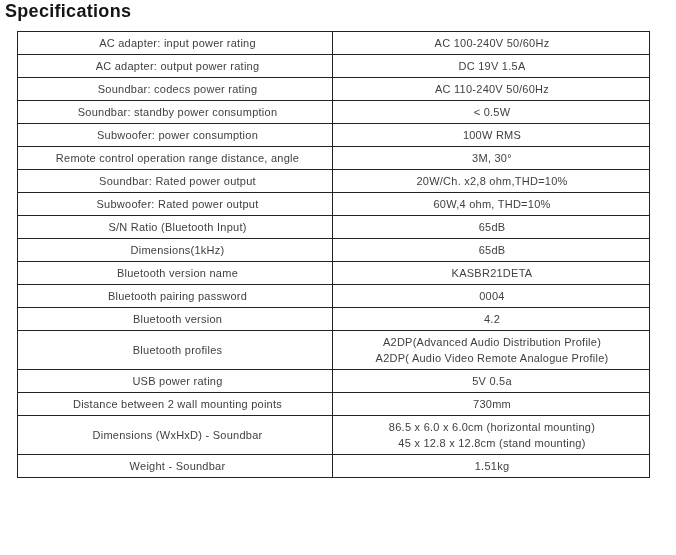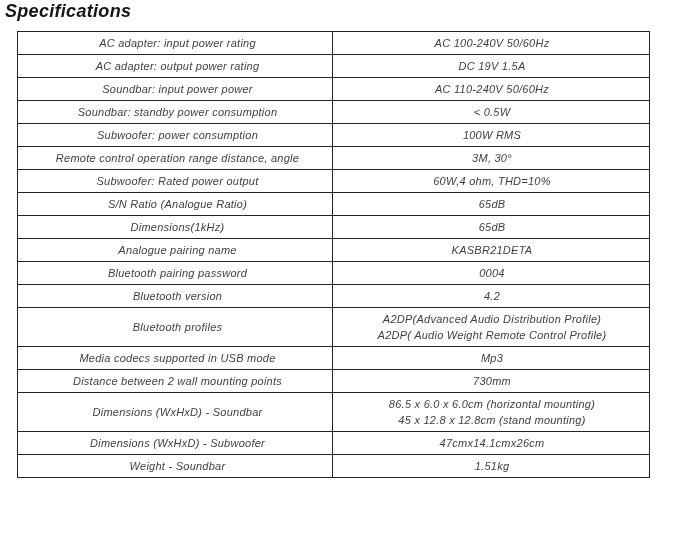--- a/index.html
+++ b/index.html
@@ -9,21 +9,20 @@
     background: #ffffff;
     width: 676px;
     height: 555px;
     font-family: "Liberation Sans", sans-serif;
     overflow: hidden;
   }
   .page {
     width: 676px;
     height: 555px;
     position: relative;
-    font-style: italic;
   }
   .title {
     font-size: 18px;
     font-weight: bold;
     color: #151515;
     letter-spacing: 0.3px;
     margin: 0;
     padding: 1px 0 0 5px;
     line-height: 21px;
   }
@@ -70,21 +69,21 @@
             <div>AC 100-240V 50/60Hz</div>
           </td>
         </tr>
         <tr>
           <td class="label-cell">AC adapter: output power rating</td>
           <td class="value-cell">
             <div>DC 19V 1.5A</div>
           </td>
         </tr>
         <tr>
-          <td class="label-cell">Soundbar: input power power</td>
+          <td class="label-cell">Soundbar: codecs power rating</td>
           <td class="value-cell">
             <div>AC 110-240V 50/60Hz</div>
           </td>
         </tr>
         <tr>
           <td class="label-cell">Soundbar: standby power consumption</td>
           <td class="value-cell">
             <div>&lt; 0.5W</div>
           </td>
         </tr>
@@ -94,88 +93,88 @@
             <div>100W RMS</div>
           </td>
         </tr>
         <tr>
           <td class="label-cell">Remote control operation range distance, angle</td>
           <td class="value-cell">
             <div>3M, 30°</div>
           </td>
         </tr>
         <tr>
+          <td class="label-cell">Soundbar: Rated power output</td>
+          <td class="value-cell">
+            <div>20W/Ch. x2,8 ohm,THD=10%</div>
+          </td>
+        </tr>
+        <tr>
           <td class="label-cell">Subwoofer: Rated power output</td>
           <td class="value-cell">
             <div>60W,4 ohm, THD=10%</div>
           </td>
         </tr>
         <tr>
-          <td class="label-cell">S/N Ratio (Analogue Ratio)</td>
+          <td class="label-cell">S/N Ratio (Bluetooth Input)</td>
           <td class="value-cell">
             <div>65dB</div>
           </td>
         </tr>
         <tr>
           <td class="label-cell">Dimensions(1kHz)</td>
           <td class="value-cell">
             <div>65dB</div>
           </td>
         </tr>
         <tr>
-          <td class="label-cell">Analogue pairing name</td>
+          <td class="label-cell">Bluetooth version name</td>
           <td class="value-cell">
             <div>KASBR21DETA</div>
           </td>
         </tr>
         <tr>
           <td class="label-cell">Bluetooth pairing password</td>
           <td class="value-cell">
             <div>0004</div>
           </td>
         </tr>
         <tr>
           <td class="label-cell">Bluetooth version</td>
           <td class="value-cell">
             <div>4.2</div>
           </td>
         </tr>
         <tr>
           <td class="label-cell">Bluetooth profiles</td>
           <td class="value-cell">
             <div>A2DP(Advanced Audio Distribution Profile)</div>
-            <div>A2DP( Audio Weight Remote Control Profile)</div>
+            <div>A2DP( Audio Video Remote Analogue Profile)</div>
           </td>
         </tr>
         <tr>
-          <td class="label-cell">Media codecs supported in USB mode</td>
+          <td class="label-cell">USB power rating</td>
           <td class="value-cell">
-            <div>Mp3</div>
+            <div>5V 0.5a</div>
           </td>
         </tr>
         <tr>
           <td class="label-cell">Distance between 2 wall mounting points</td>
           <td class="value-cell">
             <div>730mm</div>
           </td>
         </tr>
         <tr>
           <td class="label-cell">Dimensions (WxHxD) - Soundbar</td>
           <td class="value-cell">
             <div>86.5 x 6.0 x 6.0cm (horizontal mounting)</div>
             <div>45 x 12.8 x 12.8cm (stand mounting)</div>
           </td>
         </tr>
         <tr>
-          <td class="label-cell">Dimensions (WxHxD) - Subwoofer</td>
-          <td class="value-cell">
-            <div>47cmx14.1cmx26cm</div>
-          </td>
-        </tr>
-        <tr>
           <td class="label-cell">Weight - Soundbar</td>
           <td class="value-cell">
             <div>1.51kg</div>
           </td>
         </tr>
       </tbody>
   </table>
 </div>
 
 </body></html>

